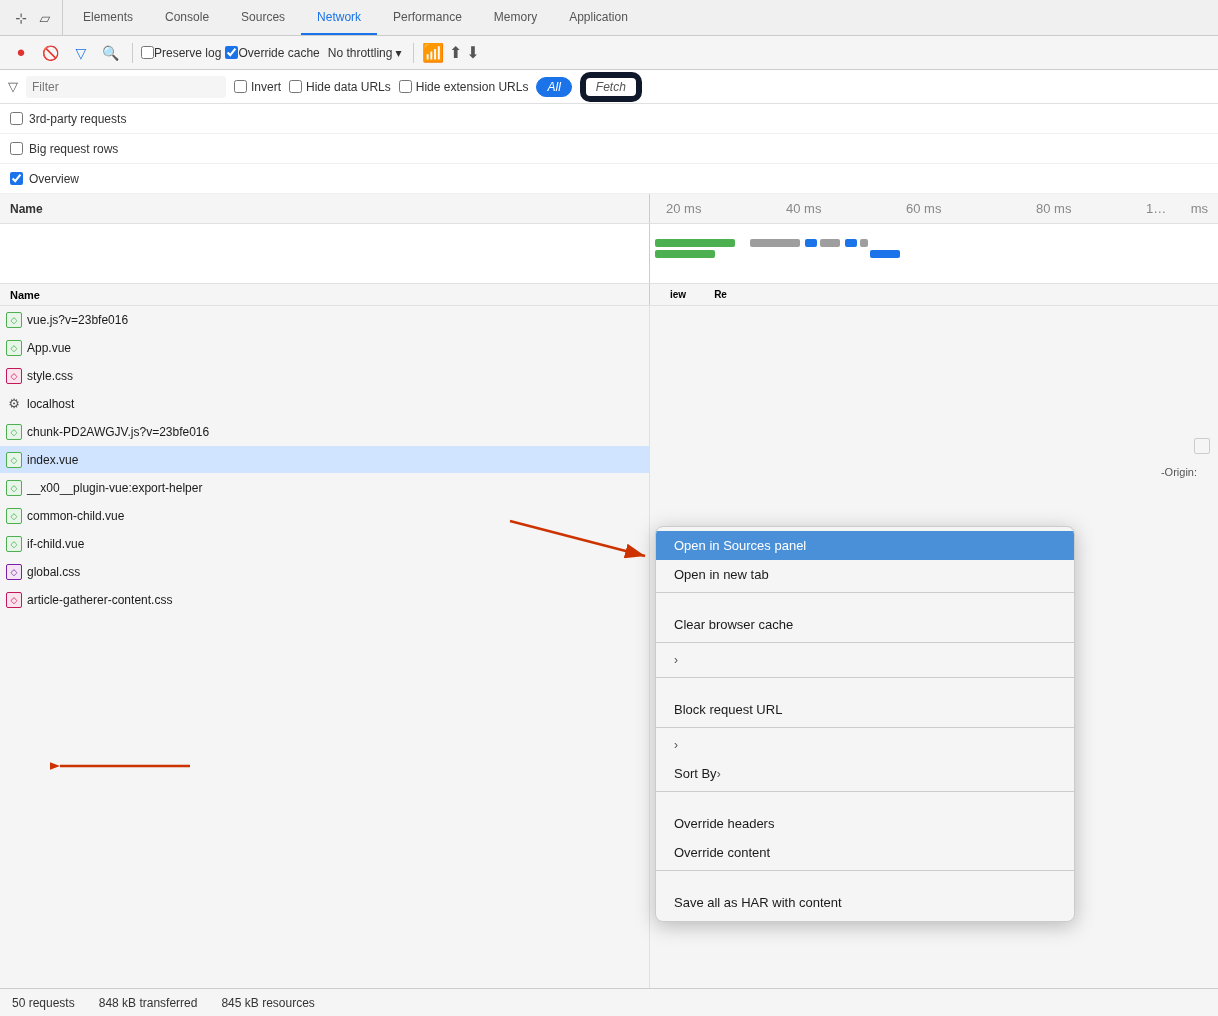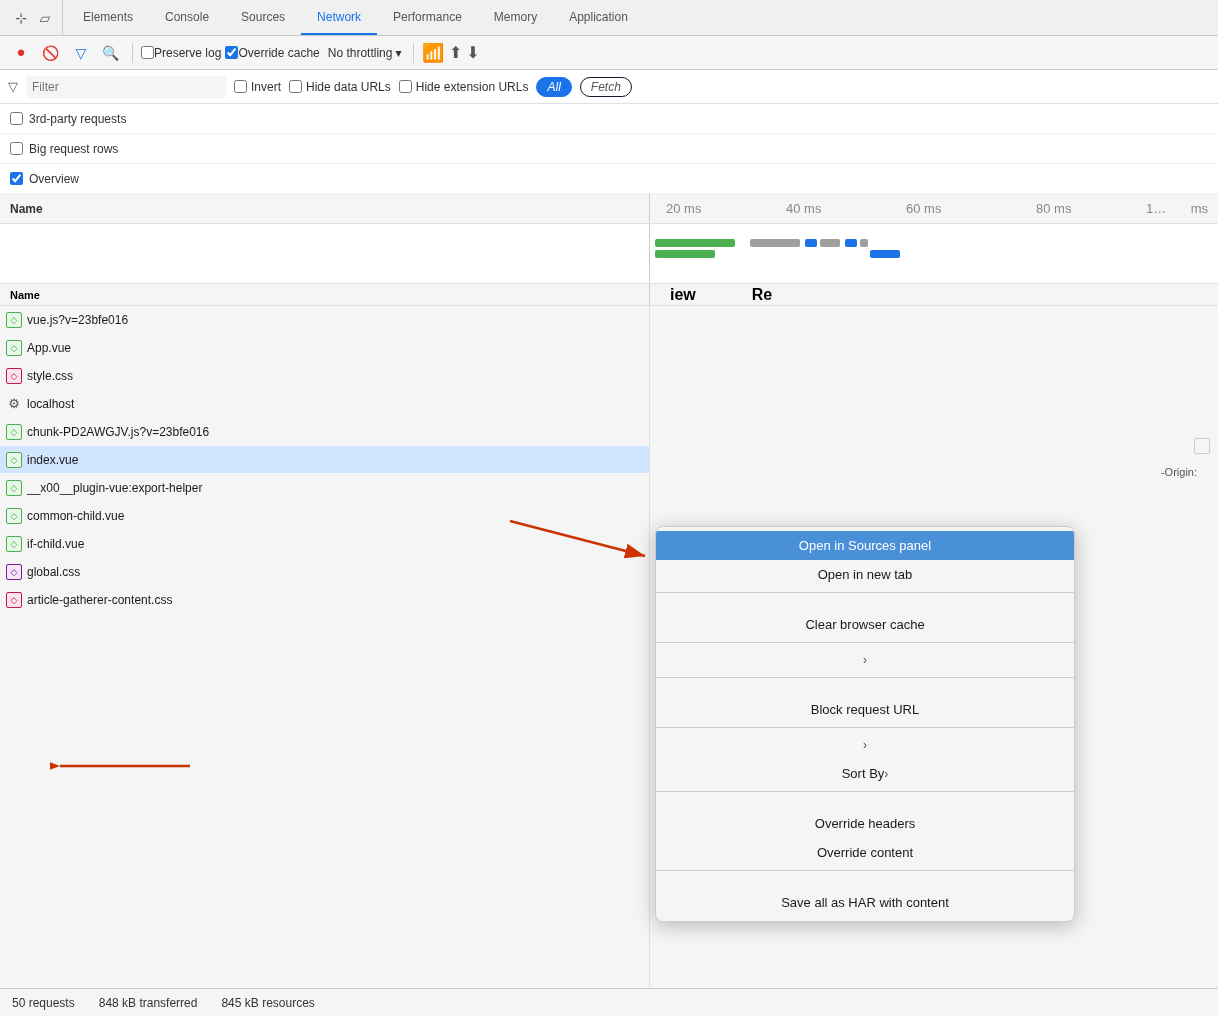--- a/index.html
+++ b/index.html
@@ -162,21 +162,21 @@
       background: transparent;
       color: #333;
       font-style: italic;
     }
     .filter-type-btn.active {
       background: #1a73e8;
       color: white;
       border-color: #1a73e8;
     }
     .filter-type-btn.fetch-partial {
-      border: 1px solid #0f172a;
+      border: 6px solid #0f172a;
       color: #555;
     }
 
     
     .options-row {
       display: flex;
       align-items: center;
       height: 30px;
       padding: 0 10px;
       gap: 8px;
@@ -298,21 +298,21 @@
       overflow: hidden;
       padding: 4px 0;
     }
     .ctx-item {
       padding: 7px 18px;
       font-size: 13px;
       color: #1a1a1a;
       cursor: pointer;
       display: flex;
       align-items: center;
-      justify-content: center;
+      justify-content: flex-start;
     }
     .ctx-item.highlighted {
       background: #4a90d9;
       color: white;
     }
     .ctx-separator {
       height: 1px;
       background: #ccc;
       margin: 3px 0;
     }
@@ -460,21 +460,21 @@
       <div class="chart-bar" style="left:195px; top:15px; width:12px; background:#1a73e8;"></div>
       <div class="chart-bar" style="left:210px; top:15px; width:8px; background:#9e9e9e;"></div>
       <div class="chart-bar" style="left:220px; top:26px; width:30px; background:#1a73e8;"></div>
     </div>
   </div>
 
   <div style="display:flex; border-bottom:1px solid #e0e0e0; background:#f5f5f5; height:22px;">
     <div style="width:650px; border-right:1px solid #ccc; padding-left:10px; font-size:11px; font-weight:600; display:flex; align-items:center;">
       <span>Name</span>
     </div>
-    <div style="flex:1; display:flex; align-items:center; padding:0 20px; font-size:16px; font-weight:600; gap:56px;">
+    <div style="flex:1; display:flex; align-items:center; padding:0 20px; font-size:10px; font-weight:600; gap:28px;">
       <span>iew</span>
       <span>Re</span>
     </div>
   </div>
 
   <div class="requests-scroll" style="position:relative;">
     <div class="name-col">
 
       <div class="request-row">
         <div class="file-icon vue">◇</div>

